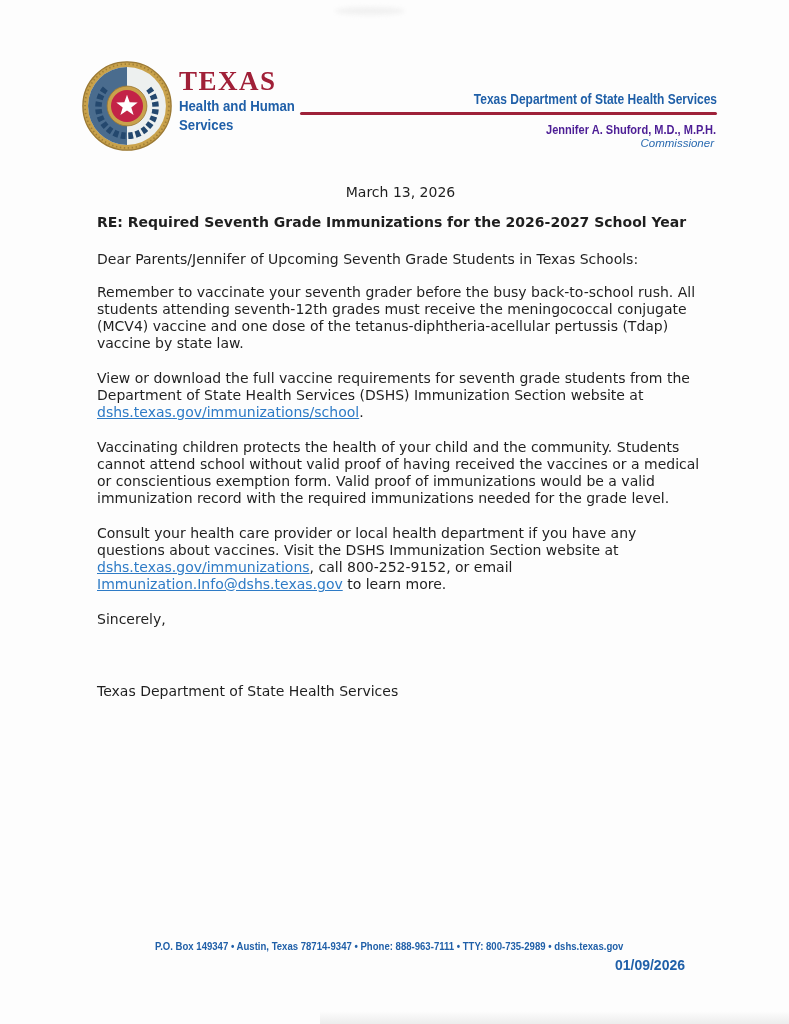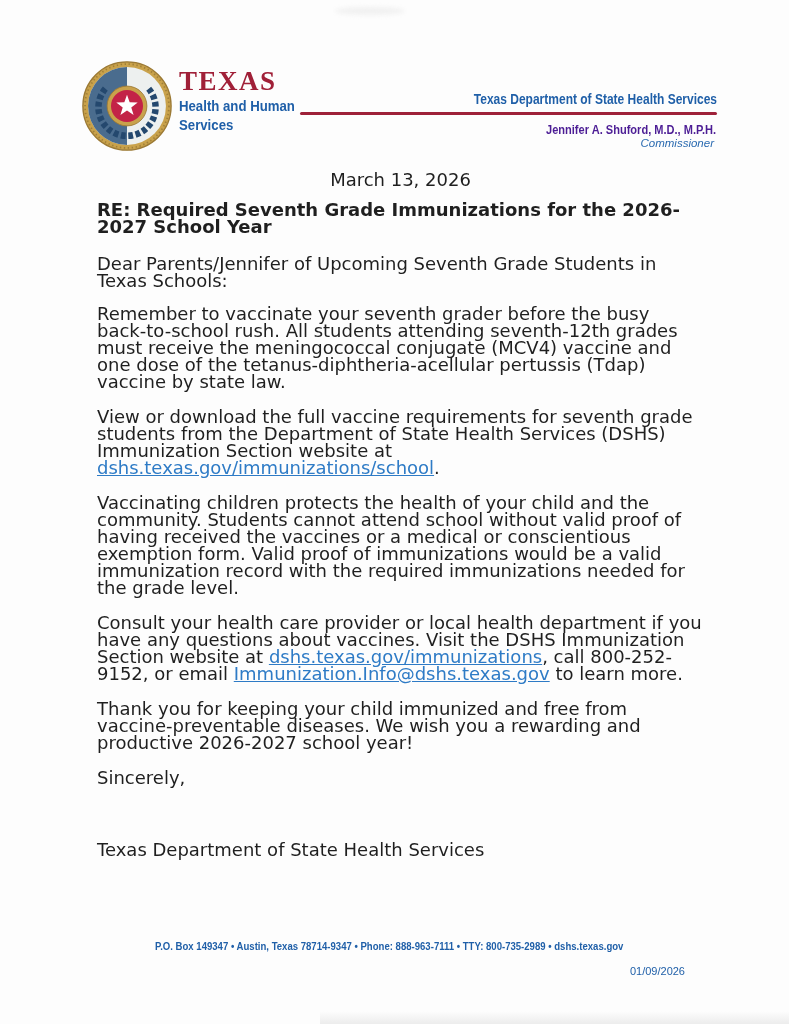--- a/index.html
+++ b/index.html
@@ -51,22 +51,22 @@
   .comm-name > span { display:inline-block; transform:scaleX(.85); transform-origin:right center; }
 
   .comm-title {
     position:absolute; top:137px; right:75px;
     font-family:"Liberation Sans", sans-serif;
     font-style:italic; font-size:11.5px; color:#2a6ab0; white-space:nowrap;
   }
 
   
   .letter {
-    position:absolute; left:97px; top:171px; width:607px;
-    font-size:18px; line-height:17px;
+    position:absolute; left:97px; top:184px; width:607px;
+    font-size:14px; line-height:17px;
   }
   .date { text-align:center; margin-bottom:13px; }
   .subject { font-weight:bold; margin-bottom:20px; }
   .salutation { margin-bottom:16px; }
   .para { margin-bottom:18px; }
   .link { color:#2e7bc6; text-decoration:underline; cursor:pointer; }
   .closing { margin-bottom:55px; }
   .signature { line-height:17px; }
 
   
@@ -74,21 +74,21 @@
     position:absolute; top:940px; left:0; right:10px;
     text-align:center;
     font-family:"Liberation Sans", sans-serif;
     font-weight:bold; font-size:11px; color:#1f5fa8;
     white-space:nowrap;
   }
   .footer-contact > span { display:inline-block; transform:scaleX(.87); transform-origin:center; }
   .footer-date {
     position:absolute; top:957px; right:104px;
     font-family:"Liberation Sans", sans-serif;
-    font-weight:normal; font-size:11px; color:#1f5fa8;margin-top:8px;
+    font-weight:bold; font-size:14px; color:#1f5fa8;
   }
 
   
   .scan-shadow-bottom {
     position:absolute; bottom:0; left:320px; right:0; height:15px;
     background:linear-gradient(to top, #ececec 0%, rgba(236,236,236,0) 85%);
     pointer-events:none;
   }
   .scan-smudge-top {
     position:absolute; top:7px; left:335px; width:70px; height:8px;
@@ -134,21 +134,20 @@
   <main class="letter">
     <div class="date">March 13, 2026</div>
     <div class="subject">RE: Required Seventh Grade Immunizations for the 2026-2027 School Year</div>
     <div class="salutation">Dear Parents/Jennifer of Upcoming Seventh Grade Students in Texas Schools:</div>
 
     <div>
         <p class="para"><span>Remember to vaccinate your seventh grader before the busy back-to-school rush. All students attending seventh-12th grades must receive the meningococcal conjugate (MCV4) vaccine and one dose of the tetanus-diphtheria-acellular pertussis (Tdap) vaccine by state law.</span></p>
         <p class="para"><span>View or download the full vaccine requirements for seventh grade students from the Department of State Health Services (DSHS) Immunization Section website at </span><span class="link">dshs.texas.gov/immunizations/school</span><span>.</span></p>
         <p class="para"><span>Vaccinating children protects the health of your child and the community. Students cannot attend school without valid proof of having received the vaccines or a medical or conscientious exemption form. Valid proof of immunizations would be a valid immunization record with the required immunizations needed for the grade level.</span></p>
         <p class="para"><span>Consult your health care provider or local health department if you have any questions about vaccines. Visit the DSHS Immunization Section website at </span><span class="link">dshs.texas.gov/immunizations</span><span>, call 800-252-9152, or email </span><span class="link">Immunization.Info@dshs.texas.gov</span><span> to learn more.</span></p>
-        <p class="para"><span>Thank you for keeping your child immunized and free from vaccine-preventable diseases. We wish you a rewarding and productive 2026-2027 school year!</span></p>
       </div>
 
     <div class="closing">Sincerely,</div>
 
     <div class="signature">
       <div>Texas Department of State Health Services</div>
     </div>
   </main>
 
   <div class="footer-contact">

